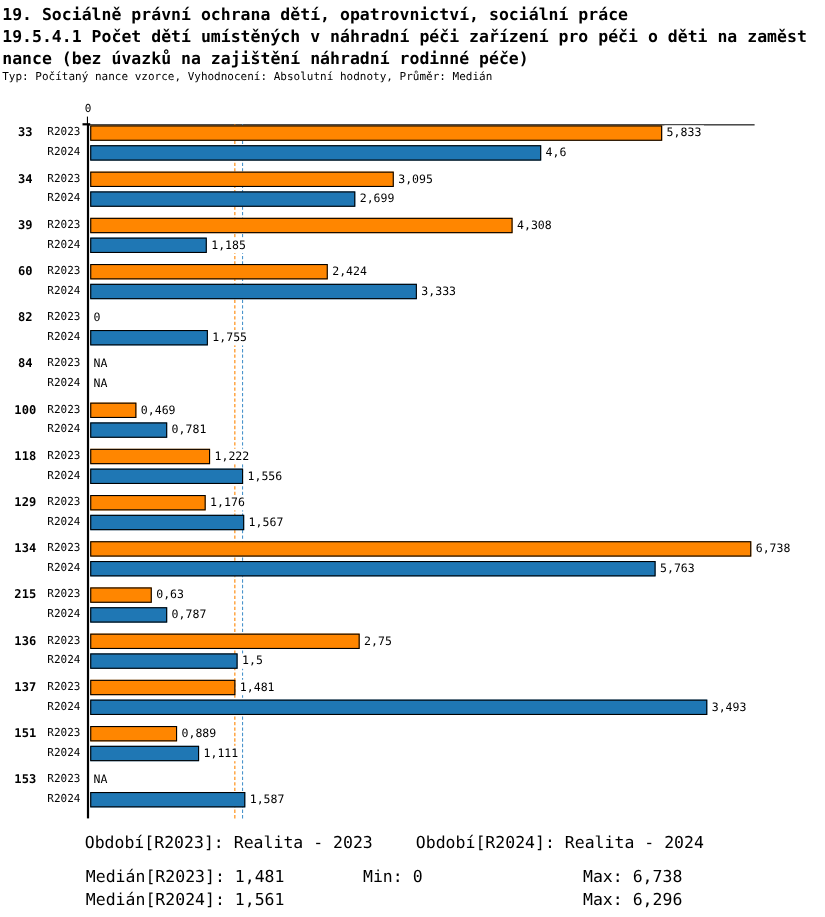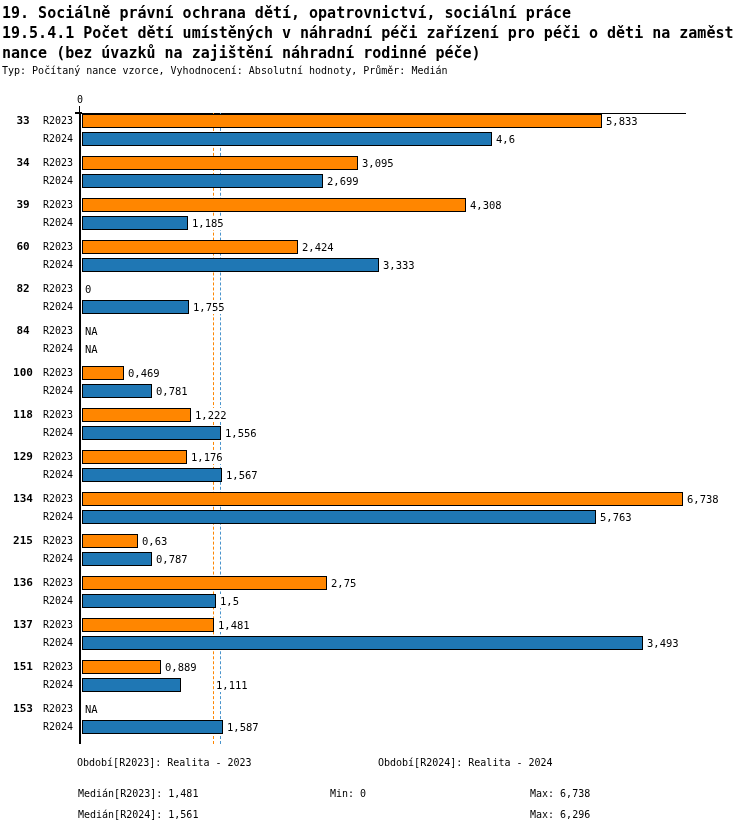--- a/index.html
+++ b/index.html
@@ -15,21 +15,21 @@
   .axis-top-tick { position:absolute; left:75px; top:112px; width:7px; height:2px; background:#000; }
   .top-axis   { position:absolute; left:80px; top:113px; width:606px; height:1px; background:#000; }
   .y-axis     { position:absolute; left:79px; top:113px; width:2px; height:631px; background:#000; }
   .ref-line   { position:absolute; top:113px; width:0px; height:631px; border-left:1px dashed #000; z-index:1; }
   .bar        { position:absolute; height:14px; border:1px solid #000; z-index:2; }
   .gid        { position:absolute; left:8px; width:30px; height:14px; text-align:center;
                 font-size:11px; font-weight:bold; line-height:14px; z-index:3; }
   .series-lbl { position:absolute; left:43px; height:14px; font-size:10px; line-height:14px; z-index:3; }
   .val-lbl    { position:absolute; height:14px; font-size:10.5px; line-height:14px;
                 background:#fff; padding:0 2px; z-index:3; white-space:pre; }
-  .footer-item{ position:absolute; font-size:10px; white-space:pre; }
+  .footer-item{ position:absolute; font-size:15px; white-space:pre; }
 </style>
 </head>
 <body>
 
 <div class="screen">
 
   <div class="title-line" style="top:4px">19. Sociálně právní ochrana dětí, opatrovnictví, sociální práce</div>
   <div class="title-line" style="top:24px">19.5.4.1 Počet dětí umístěných v náhradní péči zařízení pro péči o děti na zaměst</div>
   <div class="title-line" style="top:44px">nance (bez úvazků na zajištění náhradní rodinné péče)</div>
   <div class="meta-line" style="top:65px">Typ: Počítaný nance vzorce, Vyhodnocení: Absolutní hodnoty, Průměr: Medián</div>
@@ -128,21 +128,21 @@
         <div class="val-lbl" style="left: 216px; top: 618px;">1,481</div>
         <div class="series-lbl" style="top: 636px;">R2024</div>
         <div class="bar" style="left: 82px; top: 636px; width: 561px; height: 14px; background: rgb(31, 119, 180);"></div>
         <div class="val-lbl" style="left: 645px; top: 636px;">3,493</div>
         <div class="gid" style="top: 660px;">151</div>
         <div class="series-lbl" style="top: 660px;">R2023</div>
         <div class="bar" style="left: 82px; top: 660px; width: 79px; height: 14px; background: rgb(255, 134, 0);"></div>
         <div class="val-lbl" style="left: 163px; top: 660px;">0,889</div>
         <div class="series-lbl" style="top: 678px;">R2024</div>
         <div class="bar" style="left: 82px; top: 678px; width: 99px; height: 14px; background: rgb(31, 119, 180);"></div>
-        <div class="val-lbl" style="left: 183px; top: 678px; margin-left: 31px;">1,111</div>
+        <div class="val-lbl" style="left: 183px; top: 678px;">1,111</div>
         <div class="gid" style="top: 702px;">153</div>
         <div class="series-lbl" style="top: 702px;">R2023</div>
         <div class="val-lbl" style="left: 83px; top: 702px;">NA</div>
         <div class="series-lbl" style="top: 720px;">R2024</div>
         <div class="bar" style="left: 82px; top: 720px; width: 141px; height: 14px; background: rgb(31, 119, 180);"></div>
         <div class="val-lbl" style="left: 225px; top: 720px;">1,587</div>
       </div>
   </div>
 
   <div class="footer-item" style="left:77px;top:757px">Období[R2023]: Realita - 2023</div>

